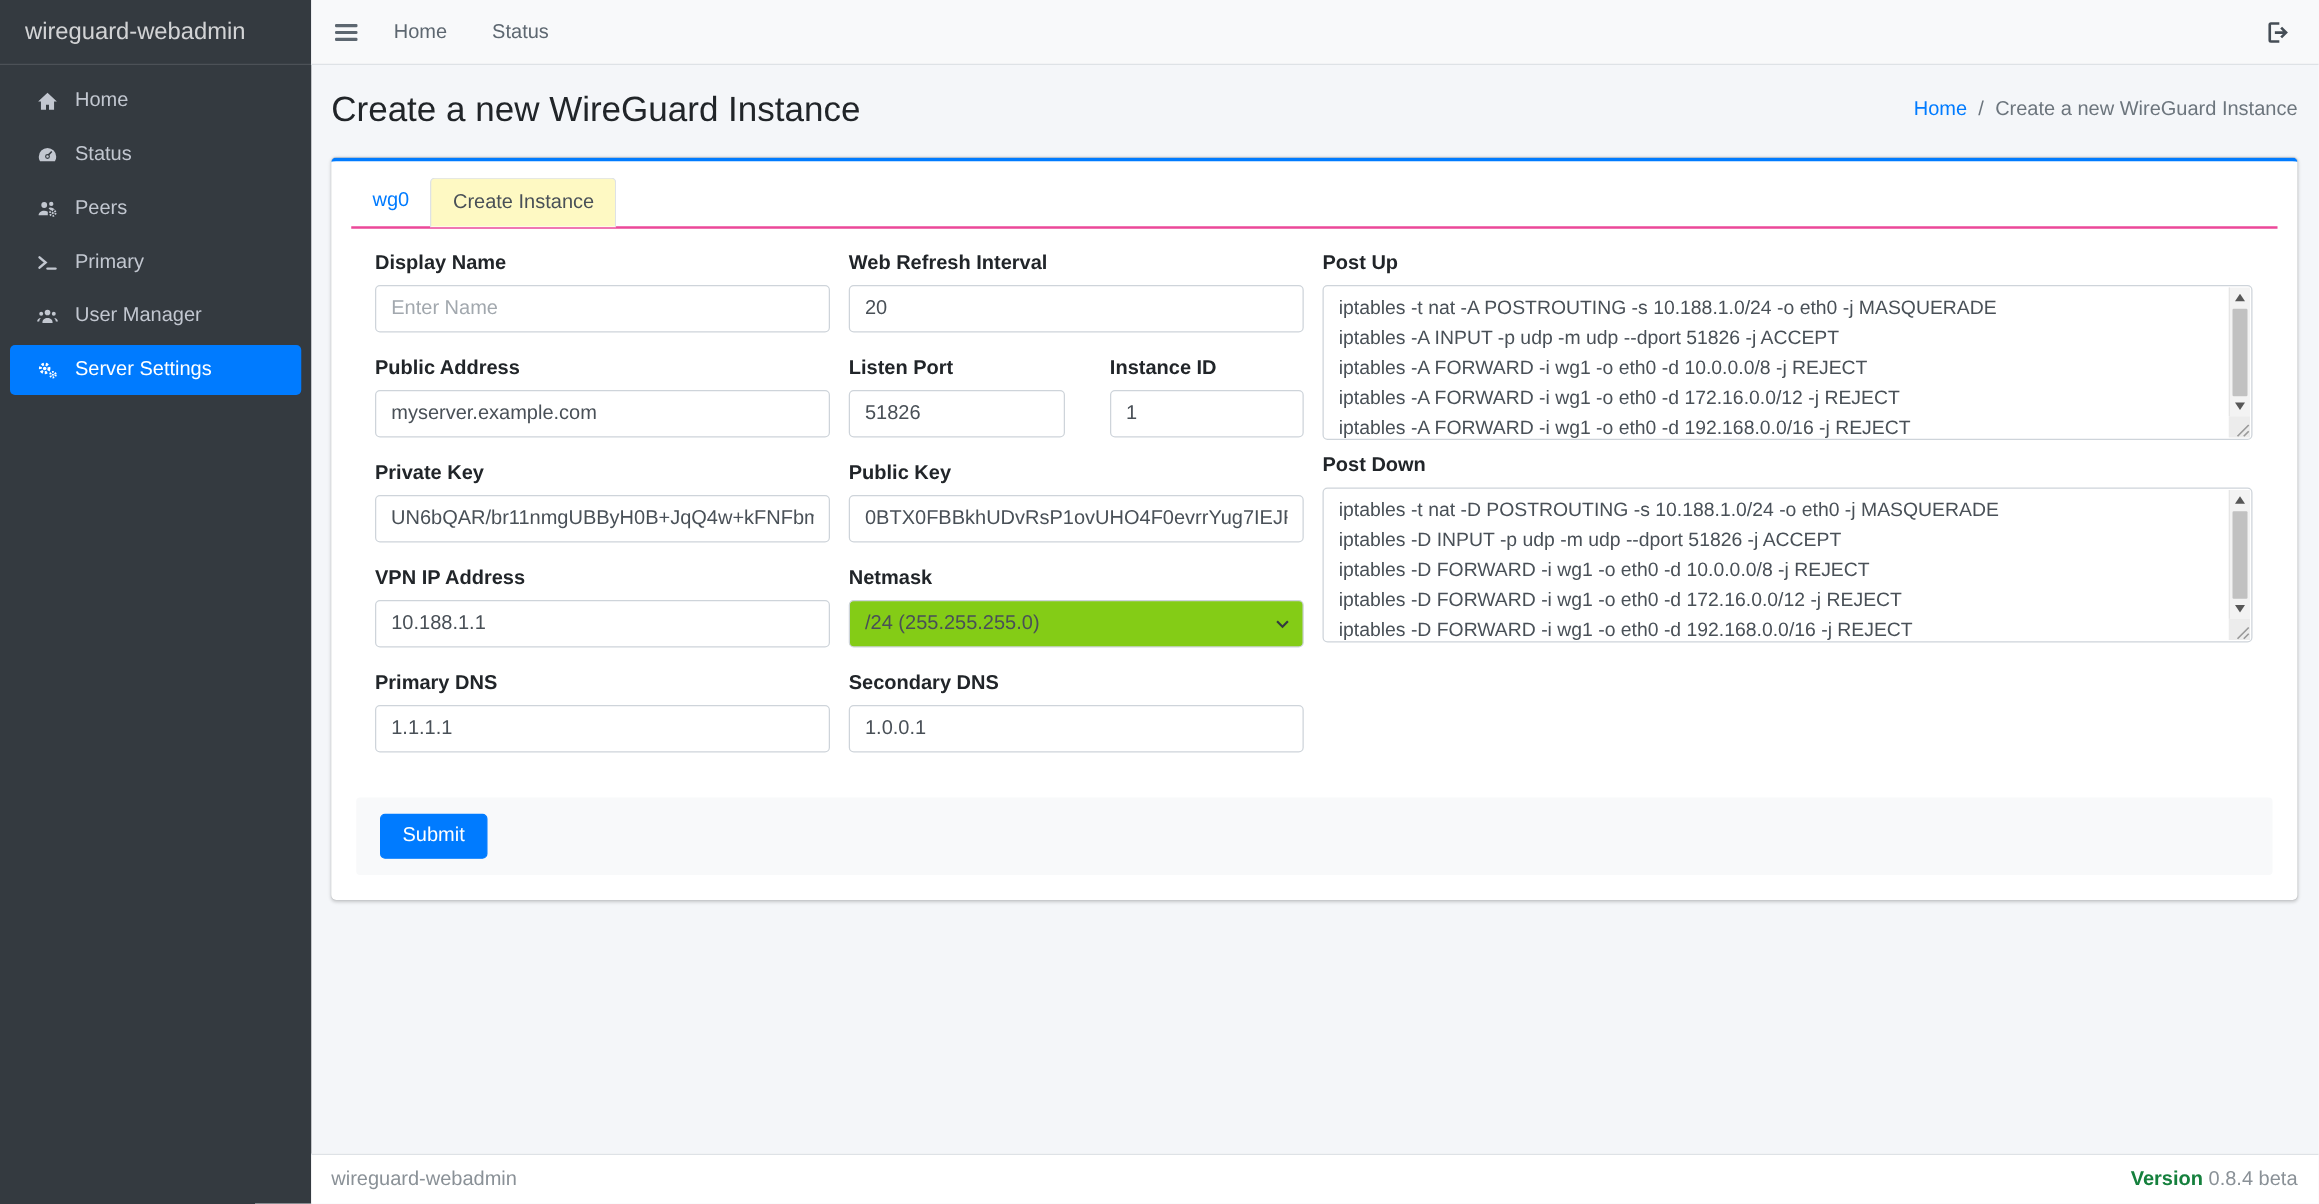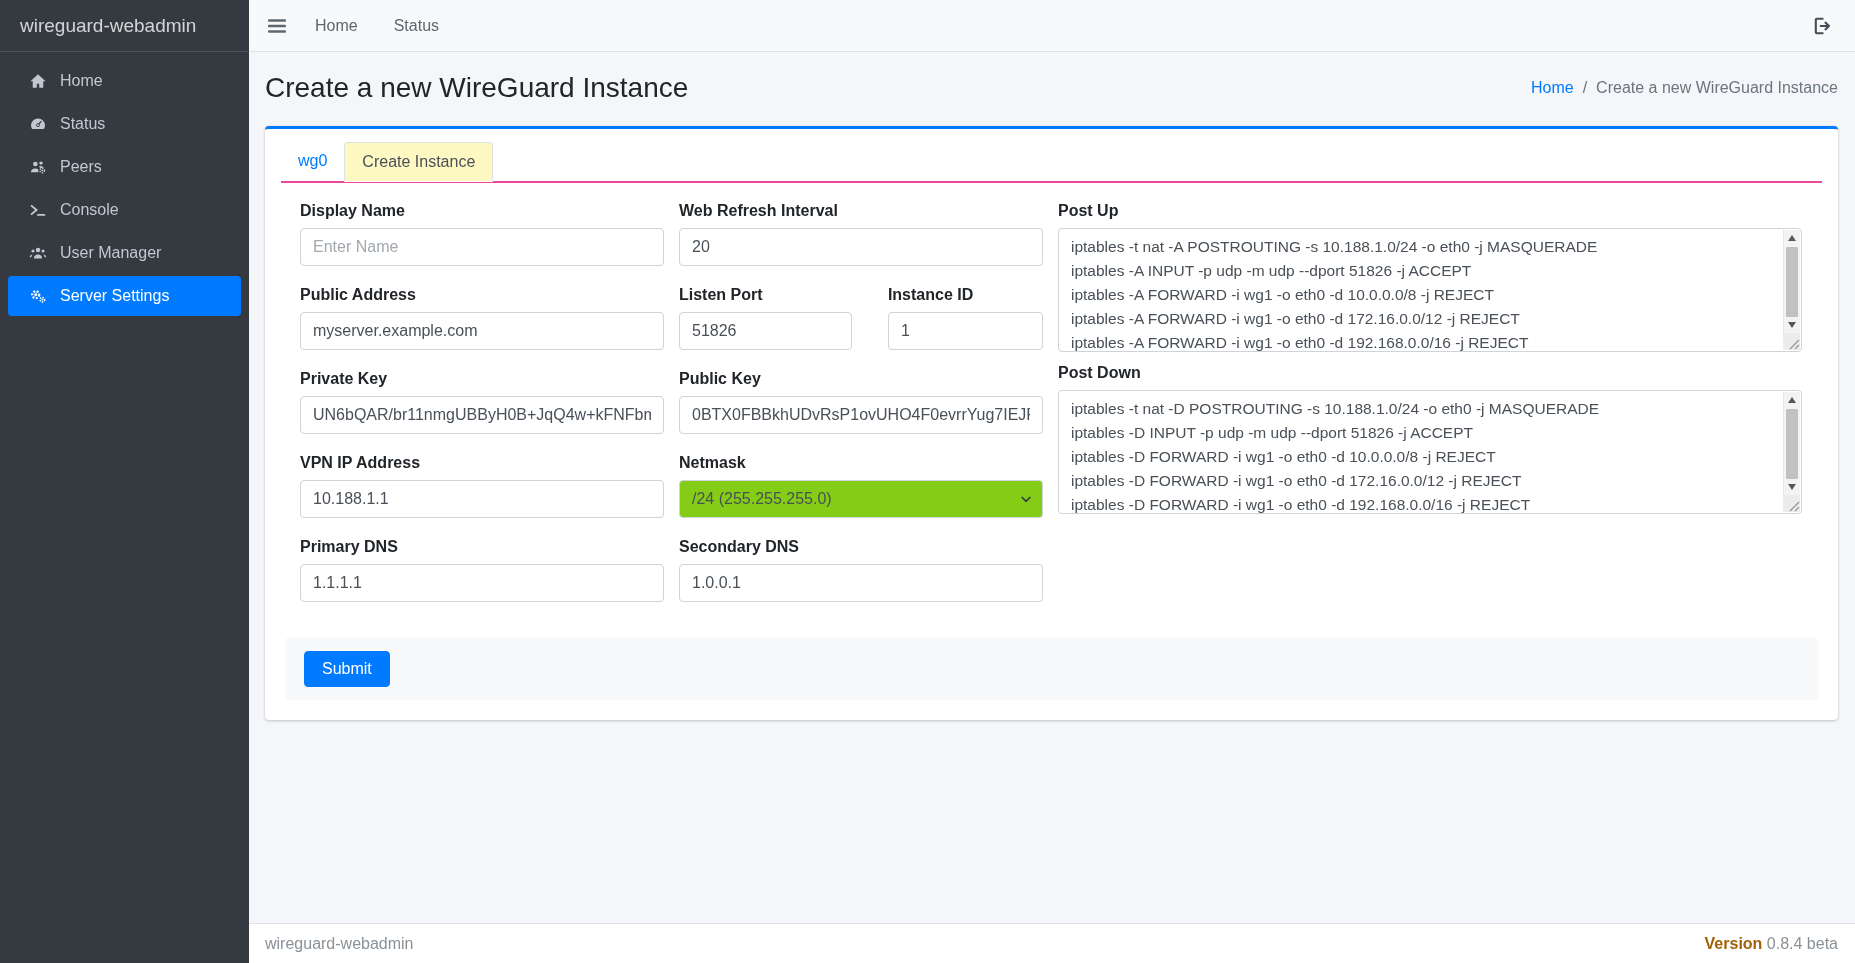--- a/index.html
+++ b/index.html
@@ -75,21 +75,21 @@
   .grip { position:absolute; right:1px; bottom:1px; width:17px; height:17px; background:#ececec; cursor:nwse-resize;
           display:flex; align-items:flex-end; justify-content:flex-end; }
   
   .submit-strip { margin-top:16px; background:#f8f9fa; border-radius:3px; padding:13px 19px; }
   .btn-primary { background:#007bff; color:#fff; border:1px solid #007bff; border-radius:4px;
                  font-size:16px; font-family:inherit; padding:8px 17px; cursor:pointer; }
   
   .main-footer { height:40px; background:#fff; border-top:1px solid #dee2e6;
                  display:flex; align-items:center; justify-content:space-between; padding:0 17px 0 16px;
                  color:#8a9197; font-size:16px; }
-  .main-footer .ver b { color:#a16207; font-weight:700; }
+  .main-footer .ver b { color:#15803d; font-weight:700; }
 </style>
 </head>
 <body>
 
 <aside class="sidebar">
   <div class="brand">wireguard-webadmin</div>
   <nav class="side-menu">
 
     <div class="side-item">
       <span class="ico">
@@ -127,21 +127,21 @@
       <span>Peers</span>
     </div>
 
     <div class="side-item">
       <span class="ico">
         <svg viewBox="0 0 24 24" fill="none" stroke="currentColor" stroke-width="2.6" stroke-linecap="round">
             <path d="M3.5 6.5l6.5 5.5-6.5 5.5"></path>
             <path d="M12 18.5h8.5"></path>
           </svg>
       </span>
-      <span>Console</span>
+      <span>Primary</span>
     </div>
 
     <div class="side-item">
       <span class="ico">
         <svg viewBox="0 0 24 24" fill="currentColor">
             <circle cx="12" cy="8" r="3"></circle>
             <path d="M6.6 18.5c0-2.8 2.4-4.6 5.4-4.6s5.4 1.8 5.4 4.6v.7H6.6z"></path>
             <circle cx="5.3" cy="9.3" r="2.1"></circle>
             <path d="M.9 17.6c.2-2.2 1.9-3.6 4-3.7-1 .9-1.6 2.2-1.8 3.7H.9z"></path>
             <circle cx="18.7" cy="9.3" r="2.1"></circle>

